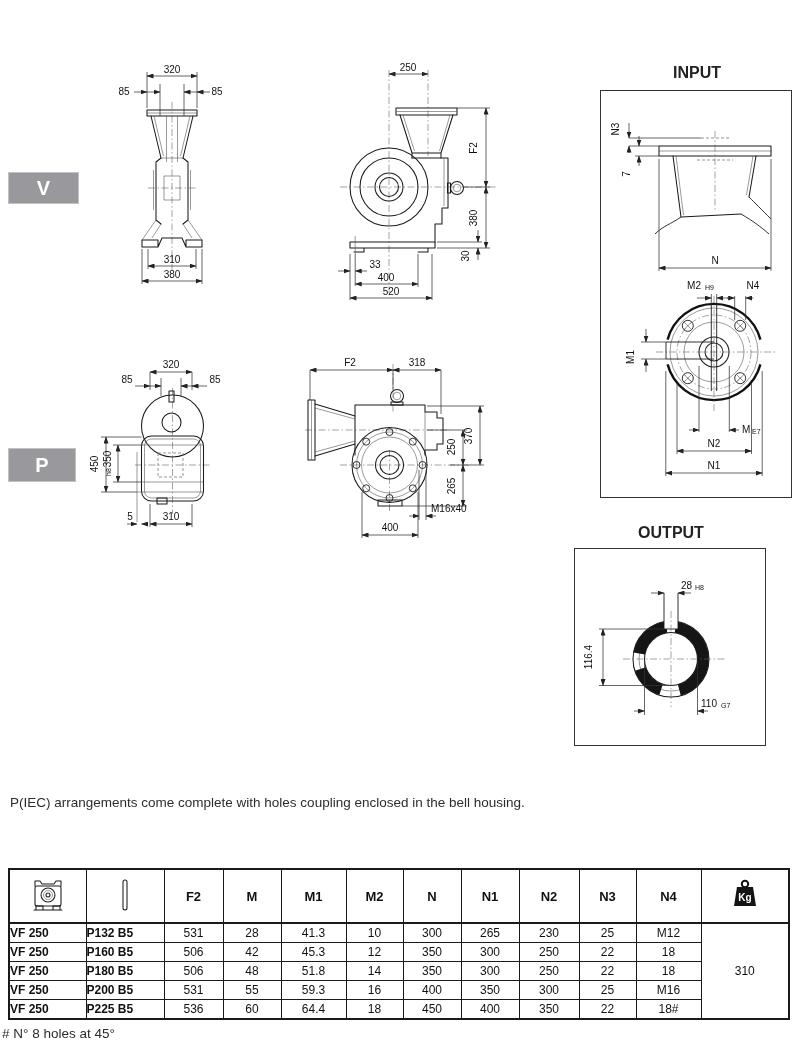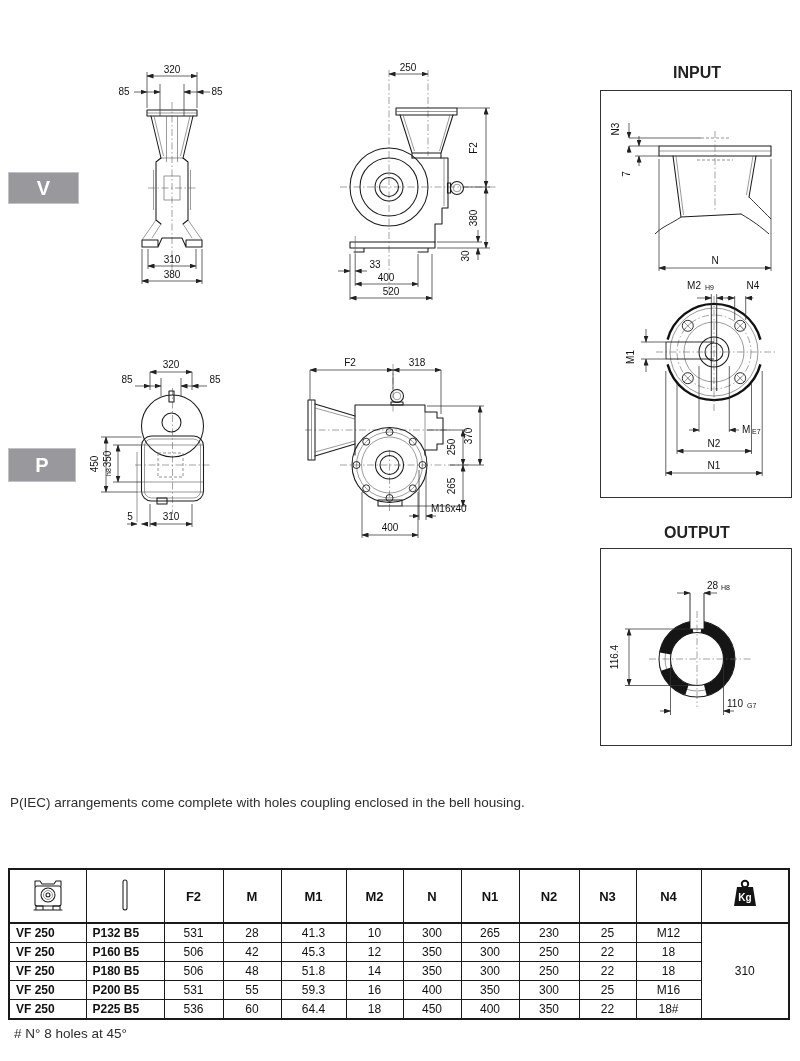--- a/index.html
+++ b/index.html
@@ -9,27 +9,27 @@
        color:#fff;font-weight:bold;font-size:21px;text-align:center;line-height:36px;letter-spacing:.5px;}
   .vlabel{position:absolute;background:#98989d;border:1px solid #c2c2c6;color:#fff;
           font-weight:bold;font-size:20px;text-align:center;}
   .vlabel.v{left:8px;top:172px;width:69px;height:30px;line-height:30px;}
   .vlabel.p{left:8px;top:448px;width:66px;height:32px;line-height:32px;}
   .panel{position:absolute;}
   .panel .ptitle{position:absolute;left:0;top:0;width:100%;text-align:center;
                  font-weight:bold;font-size:16px;color:#222;}
   .panel .pbox{position:absolute;border:1.2px solid #333;background:#fff;}
   .notes{position:absolute;left:10px;top:794px;font-size:13.5px;line-height:18px;color:#2d2d2d;}
-  .footnote{position:absolute;left:14px;top:1026px;font-size:13.5px;color:#2d2d2d;}
+  .footnote{position:absolute;left:2px;top:1026px;font-size:13.5px;color:#2d2d2d;}
   table.dims{position:absolute;left:8px;top:868px;border-collapse:collapse;table-layout:fixed;
              font-size:12px;color:#111;}
   table.dims td{border:1.4px solid #1a1a1a;text-align:center;vertical-align:middle;
                 padding:0;height:18px;background:#fff;}
   table.dims tr.hrow td{height:52px;font-weight:bold;font-size:13px;border-bottom:2px solid #1a1a1a;}
-  table.dims td.mod{font-weight:bold;text-align:left;padding-left:6px;}
+  table.dims td.mod{font-weight:bold;text-align:left;}
   table.dims{border:2.5px solid #1a1a1a;}
   
   svg .ln{fill:none;stroke:#1b1b1b;stroke-width:1.05;stroke-linejoin:round;stroke-linecap:round;}
   svg .l9{fill:none;stroke:#1b1b1b;stroke-width:.9;}
   svg .tn{fill:none;stroke:#555;stroke-width:.6;}
   svg .dm{fill:none;stroke:#333;stroke-width:.75;}
   svg .cl{fill:none;stroke:#666;stroke-width:.6;stroke-dasharray:7 2.5 1.5 2.5;}
   svg .dsh{fill:none;stroke:#666;stroke-width:.7;stroke-dasharray:3 2;}
   svg .bk{fill:none;stroke:#111;stroke-width:2.4;}
   svg text.t{font:10px "Liberation Sans",sans-serif;fill:#111;}
@@ -293,21 +293,21 @@
     <text class="t" transform="translate(155,134) rotate(-90)" text-anchor="middle">265</text>
     <path class="dm" d="M119,118 V168 M126,118 V168"></path>
     <line class="dm" x1="109" y1="164" x2="119" y2="164" marker-end="url(#a5)"></line>
     <line class="dm" x1="136" y1="164" x2="126" y2="164" marker-end="url(#a5)"></line>
     <text class="t" x="131" y="160">M16x40</text>
     <path class="dm" d="M62,140 V186 M118,140 V186"></path>
     <line class="dm" x1="62" y1="183" x2="118" y2="183" marker-start="url(#a5)" marker-end="url(#a5)"></line>
     <text class="t" x="90" y="179" text-anchor="middle">400</text>
   </svg>
 
-  <div class="panel" style="left:598px;top:524px;width:198px;height:225px;">
+  <div class="panel" style="left:572px;top:524px;width:198px;height:225px;">
     <div class="ptitle">OUTPUT</div>
     <div class="pbox" style="left:2px;top:24px;width:190px;height:196px;">
       <svg width="190" height="194" viewBox="0 0 190 194">
         <defs>
             <marker id="a6" orient="auto-start-reverse" markerUnits="userSpaceOnUse" markerWidth="7" markerHeight="5" refX="6.5" refY="2.5">
               <path d="M0,0L7,2.5L0,5Z" fill="#222"></path>
             </marker>
           </defs>
         <circle class="ln" cx="96" cy="110" r="38"></circle>
         <circle class="tn" cx="96" cy="110" r="32"></circle>

